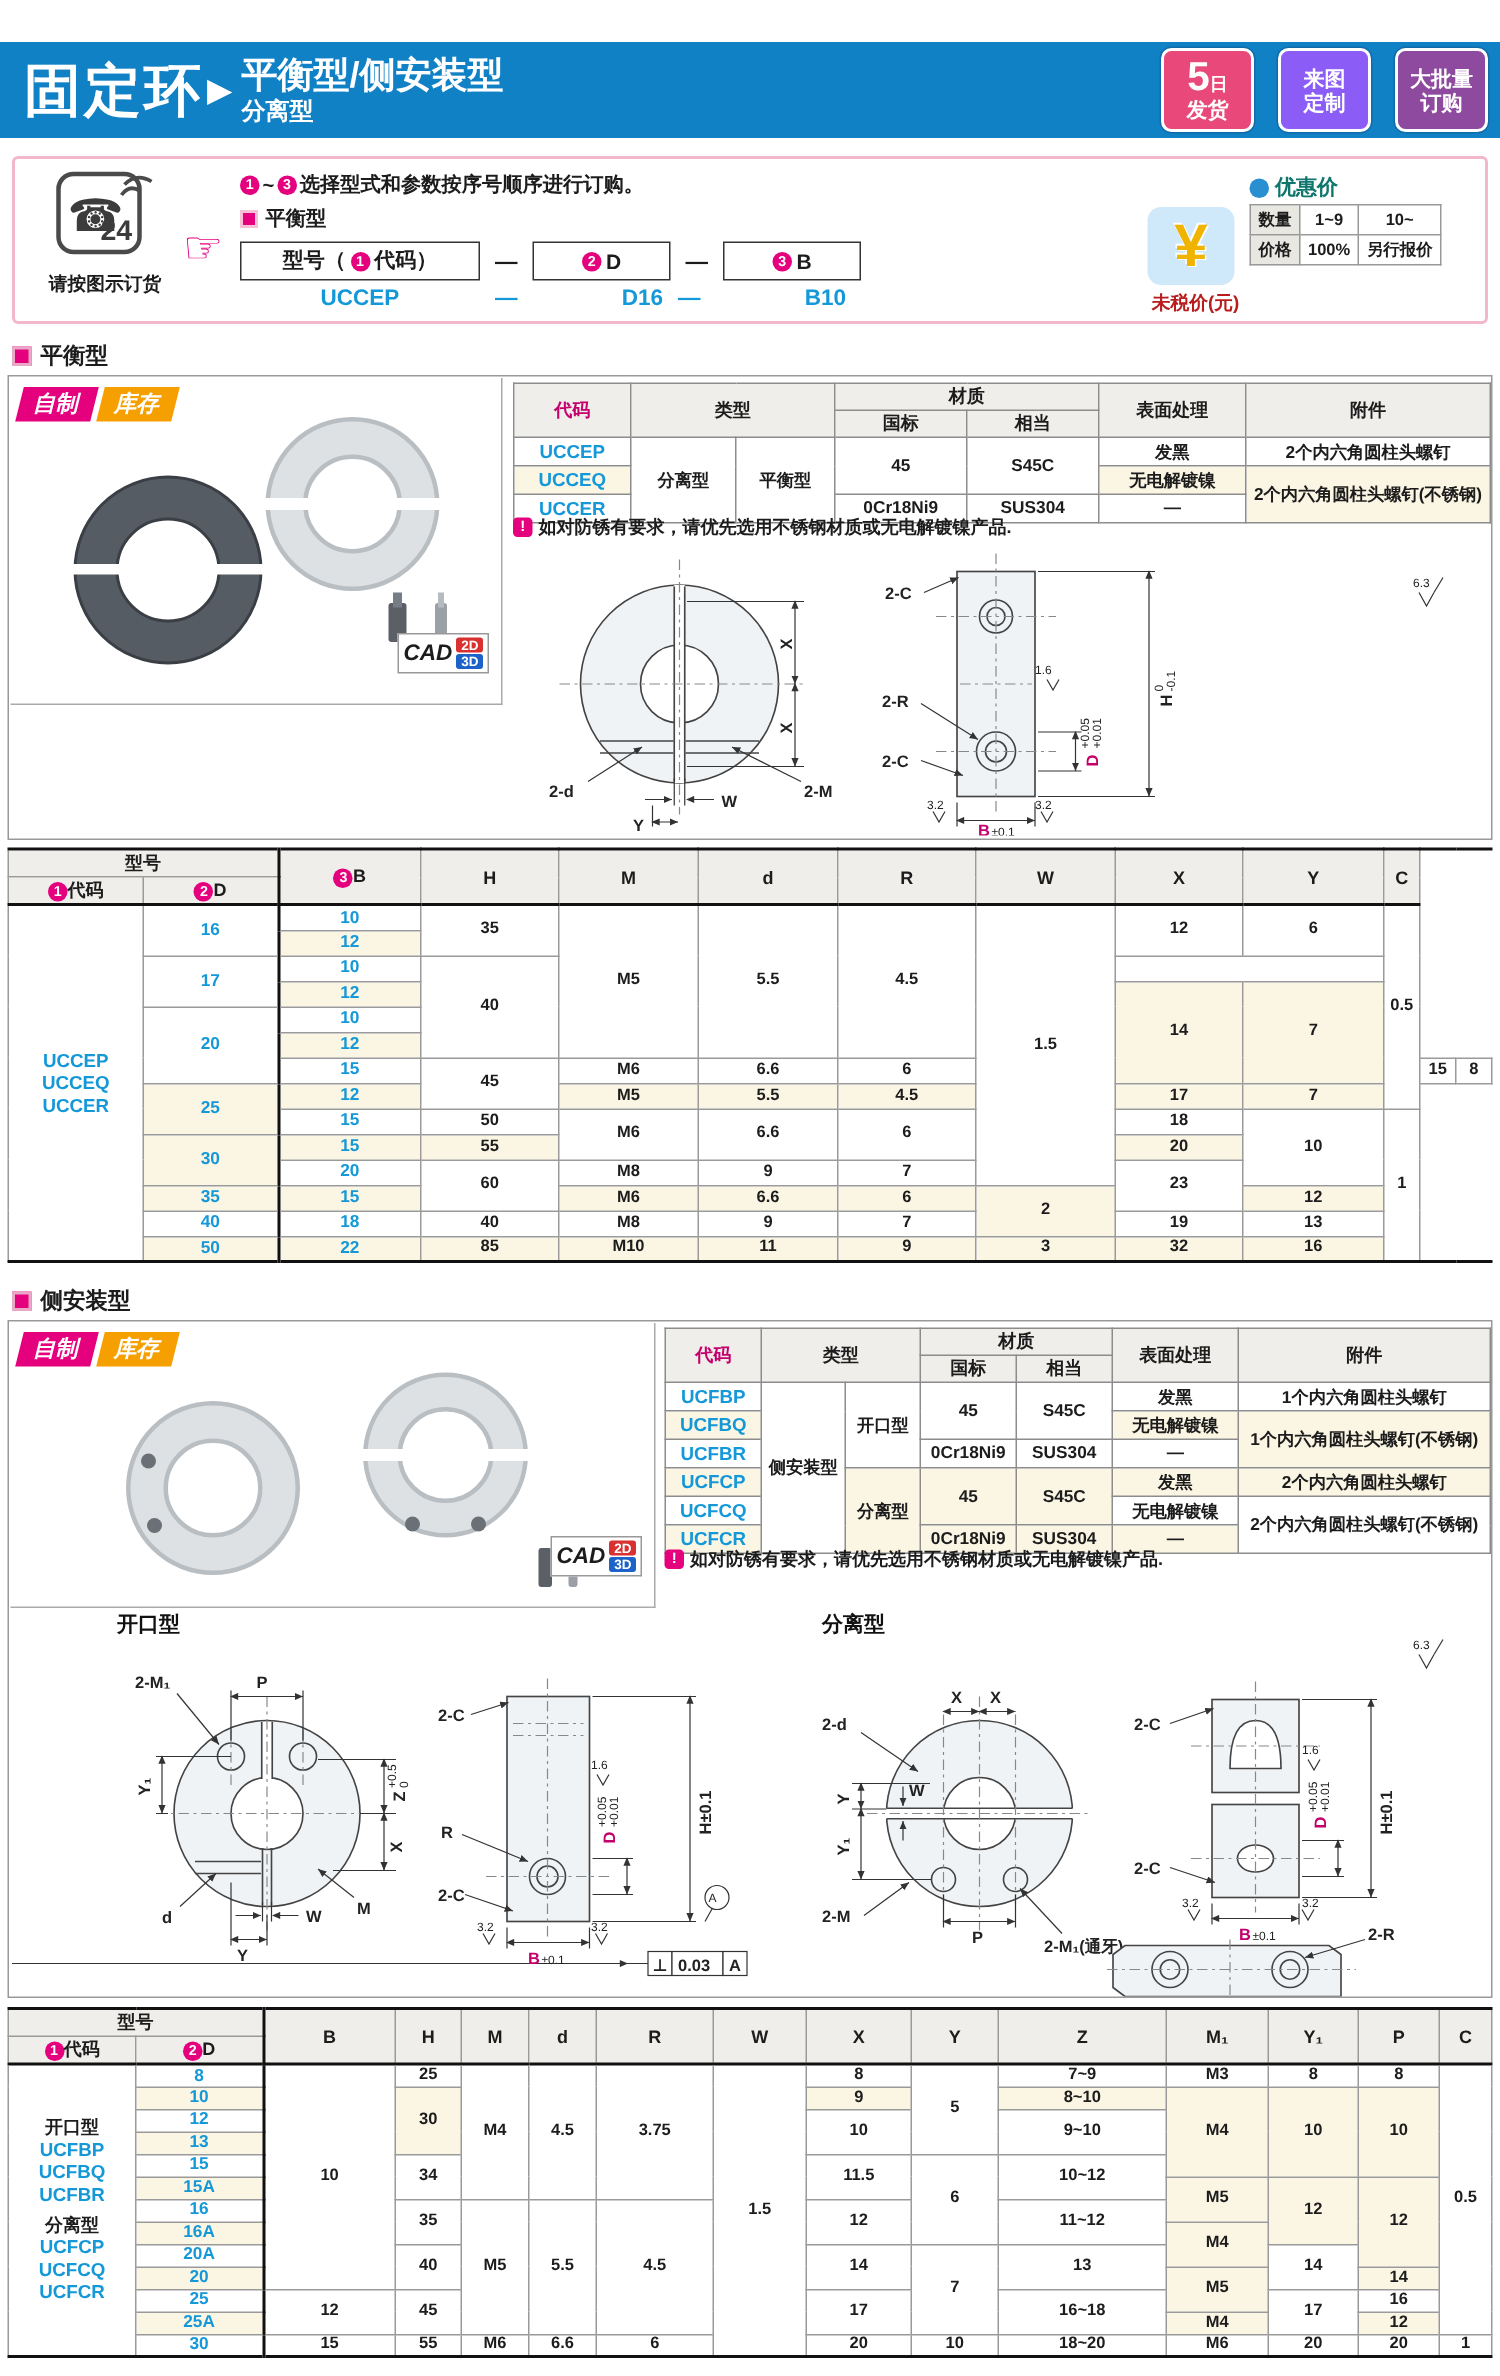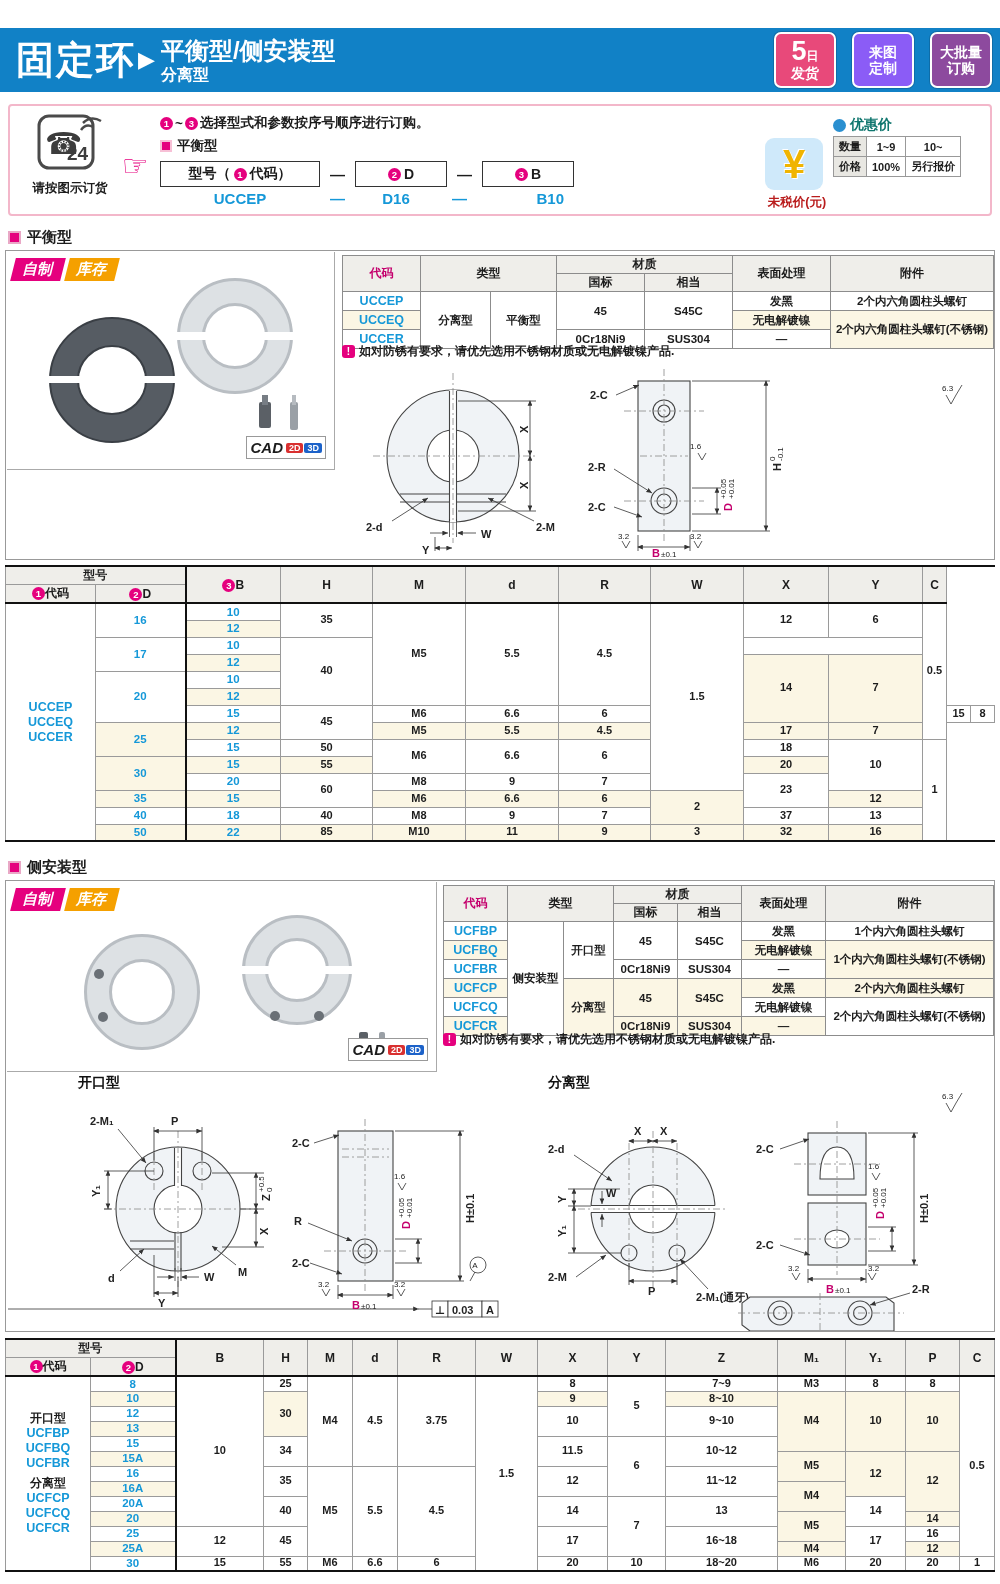--- a/index.html
+++ b/index.html
@@ -25,43 +25,43 @@
   .ocontent{position:absolute;left:150px;top:8px}
   .oline1{font-size:13.5px;font-weight:bold;display:flex;align-items:center;gap:2px}
   .cn{display:inline-block;width:13px;height:13px;line-height:13px;border-radius:50%;background:#e5007e;color:#fff;font-size:9.5px;font-weight:bold;text-align:center;flex:0 0 auto}
   .oline2{font-size:13.5px;font-weight:bold;margin-top:5px;display:flex;align-items:center;gap:5px}
   .sq{display:inline-block;width:12px;height:12px;background:#e5007e;border:2px solid #f7c0d6;flex:0 0 auto}
   .pnrow{display:flex;align-items:center;margin-top:6px;gap:10px}
   .pnbox{border:1.5px solid #333;height:26px;display:flex;align-items:center;justify-content:center;gap:3px;font-size:14px;font-weight:bold}
   .pn1{width:160px}.pn2{width:92px}.pn3{width:92px}
   .pndash{font-size:15px;font-weight:bold}
   .exrow{display:flex;align-items:center;margin-top:3px;gap:10px;color:#1598d8;font-size:15px;font-weight:bold}
-  .ex1{width:160px;text-align:center}.ex2{width:92px;text-align:center}.ex3{width:92px;text-align:right}
+  .ex1{width:160px;text-align:center}.ex2{width:92px;text-align:right}.ex3{width:92px;text-align:right}
   .exdash{color:#1598d8;width:10px;text-align:center}
   
   .pricewrap{position:absolute;right:10px;top:10px;width:215px;height:92px}
   .yen{position:absolute;left:0;top:22px;width:58px;height:52px;background:#cfe9fa;border-radius:9px;display:flex;align-items:center;justify-content:center;font-size:40px;font-weight:bold;color:#f0b400;text-shadow:1px 1px 0 #fff,-1px -1px 0 #fff}
   .yencap{position:absolute;left:-8px;top:78px;width:80px;text-align:center;color:#b91c1c;font-size:12.5px;font-weight:bold}
   .ptitle{position:absolute;left:68px;top:0;color:#0f766e;font-size:14px;font-weight:bold;display:flex;align-items:center;gap:4px}
   .pdot{width:13px;height:13px;border-radius:50%;background:#2a8fd0;display:inline-block}
   .ptable{position:absolute;left:68px;top:20px;border-collapse:collapse}
   .ptable td{border:1px solid #999;font-size:11px;font-weight:bold;padding:2px 5px;text-align:center;height:18px}
   .ptable td.ph{background:#e8e7e2}
   
   .sechead{position:absolute;left:8px;display:flex;align-items:center;gap:6px;font-size:15px;font-weight:bold}
   .sechead .sq2{width:13px;height:13px;background:#e5007e;border:2px solid #e9a8c6}
   
   .secbox{position:absolute;left:5px;width:990px;border:1px solid #999;background:#fff}
   .photocard{position:absolute;border-right:1px solid #aaa;border-bottom:1px solid #aaa;background:#fff}
   .mades{position:absolute;left:6px;top:6px;display:flex;z-index:3}
   .made{background:#e5007e;color:#fff;font-size:15px;font-weight:bold;padding:2px 10px;transform:skewX(-14deg)}
   .stock{background:#f5a000;color:#fff;font-size:15px;font-weight:bold;padding:2px 10px;transform:skewX(-14deg);margin-left:4px}
-  .cadbadge{position:absolute;right:8px;bottom:10px;border:1px solid #999;background:#fff;display:flex;align-items:center;padding:2px 3px;gap:3px}
+  .cadbadge{position:absolute;right:8px;bottom:20px;border:1px solid #999;background:#fff;display:flex;align-items:center;padding:2px 3px;gap:3px}
   .cadtxt{font-weight:bold;font-style:italic;font-size:15px}
-  .cadcol{display:flex;flex-direction:row;gap:1px}
+  .cadcol{display:flex;flex-direction:column;gap:1px}
   .cad2{background:#d93030;color:#fff;font-size:9px;font-weight:bold;padding:0 3px;border-radius:2px}
   .cad3{background:#1c62c9;color:#fff;font-size:9px;font-weight:bold;padding:0 3px;border-radius:2px}
   
   table.spec{border-collapse:collapse;table-layout:fixed}
   table.spec th,table.spec td{border:1px solid #8c8c8c;text-align:center;overflow:hidden}
   table.spec th{background:#efeeea;font-size:12px;height:17px;font-weight:bold}
   table.spec td{font-size:11.5px;font-weight:bold;height:19px}
   table.spec .codeh{color:#c4006d}
   table.spec td.code{color:#1598d8;font-size:12.5px}
   table.spec tbody tr:nth-child(even) td{background:#fbf6e4}
@@ -494,21 +494,21 @@
         <td rowspan="2">2</td>
         <td>12</td>
       </tr>
       <tr>
         <td class="bl">40</td>
         <td class="bl sep">18</td>
         <td>40</td>
         <td>M8</td>
         <td>9</td>
         <td>7</td>
-        <td>37</td>
+        <td>19</td>
         <td>13</td>
       </tr>
       <tr>
         <td class="bl">50</td>
         <td class="bl sep">22</td>
         <td>85</td>
         <td>M10</td>
         <td>11</td>
         <td>9</td>
         <td>3</td>

